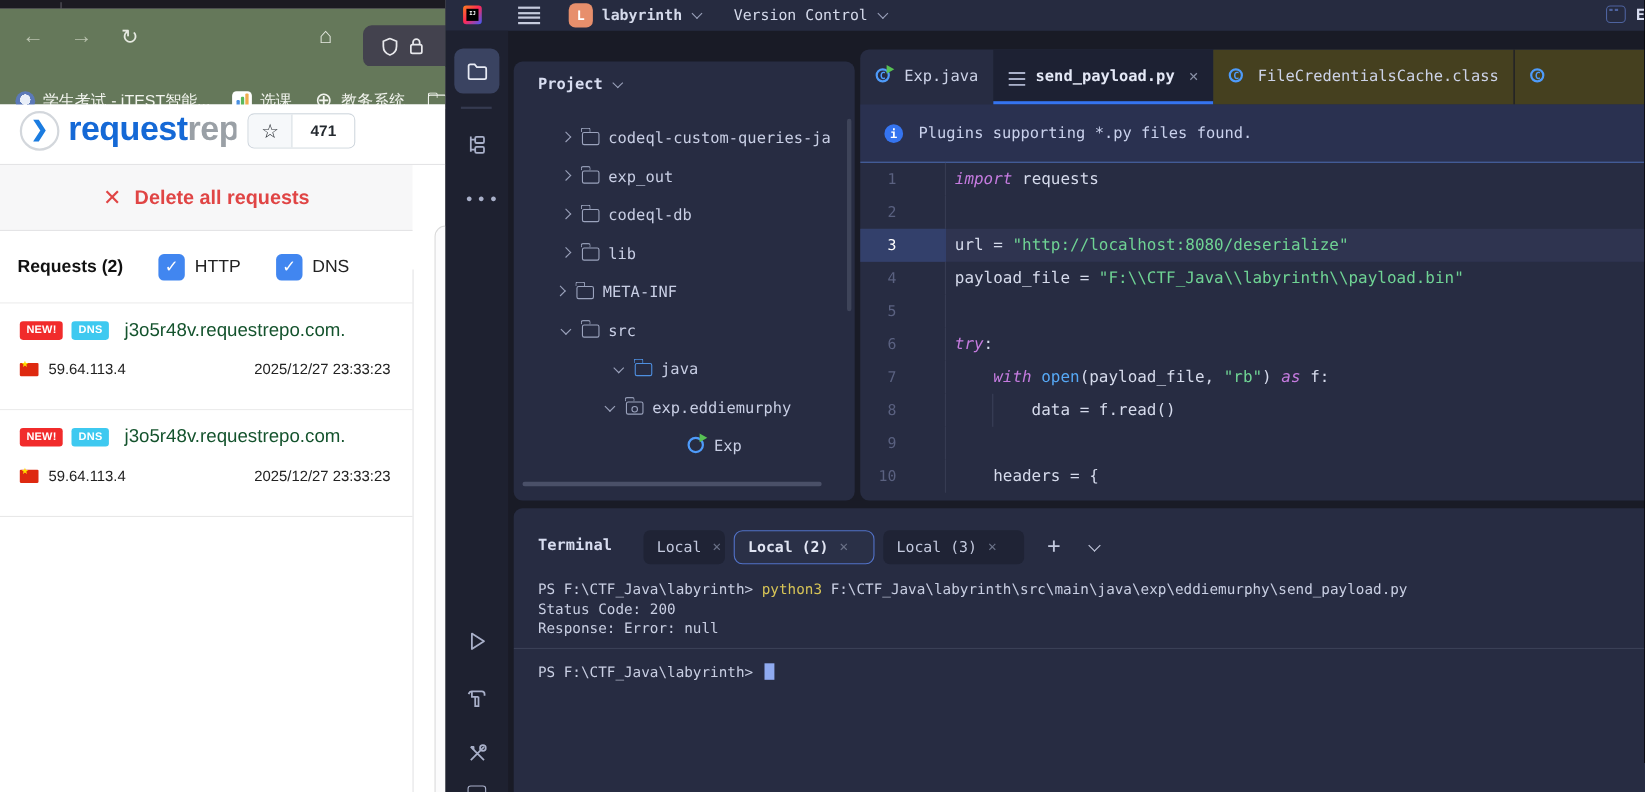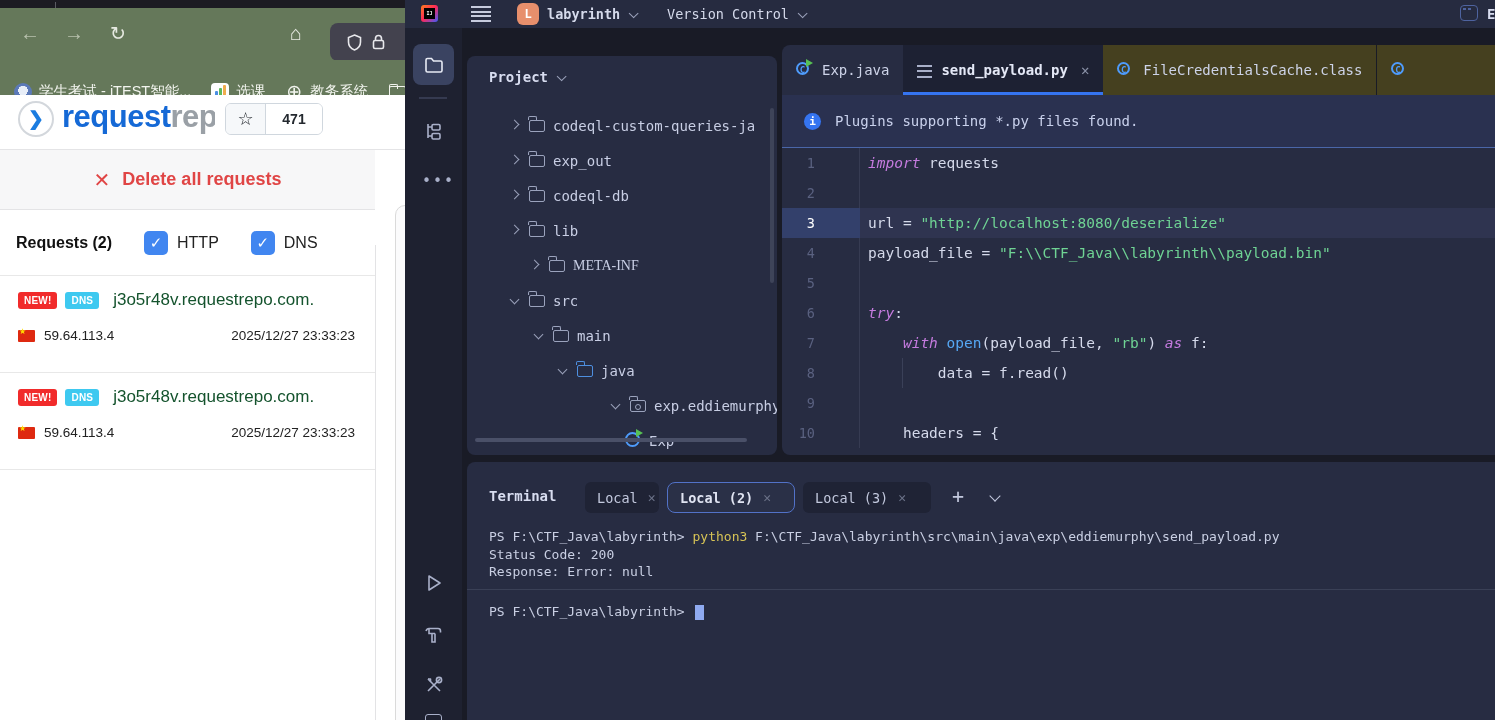--- a/index.html
+++ b/index.html
@@ -340,57 +340,48 @@
           </div>
           <div class="trow" style="padding-left: 40px;">
             <span class="chev collapsed">
               <i></i>
             </span>
             <span class="ticon">
               <span class="if"></span>
             </span>
             <span>lib</span>
           </div>
-          <div class="trow" style="padding-left: 60px; font-family: Liberation Serif, serif;">
+          <div class="trow" style="padding-left: 35px;">
             <span class="chev collapsed">
               <i></i>
             </span>
             <span class="ticon">
               <span class="if"></span>
             </span>
             <span>META-INF</span>
           </div>
           <div class="trow" style="padding-left: 40px;">
             <span class="chev expanded">
               <i></i>
             </span>
             <span class="ticon">
               <span class="if"></span>
             </span>
             <span>src</span>
           </div>
-          <div class="trow" style="padding-left: 64px;">
-            <span class="chev expanded">
-              <i></i>
-            </span>
-            <span class="ticon">
-              <span class="if"></span>
-            </span>
-            <span>main</span>
-          </div>
           <div class="trow" style="padding-left: 88px;">
             <span class="chev expanded">
               <i></i>
             </span>
             <span class="ticon">
               <span class="if src"></span>
             </span>
             <span>java</span>
           </div>
-          <div class="trow" style="padding-left: 114px; margin-left: 27px;">
+          <div class="trow" style="padding-left: 80px;">
             <span class="chev expanded">
               <i></i>
             </span>
             <span class="ticon">
               <span class="if pkg"></span>
             </span>
             <span>exp.eddiemurphy</span>
           </div>
           <div class="trow" style="padding-left: 136px;">
             <span class="chev leaf"></span>

